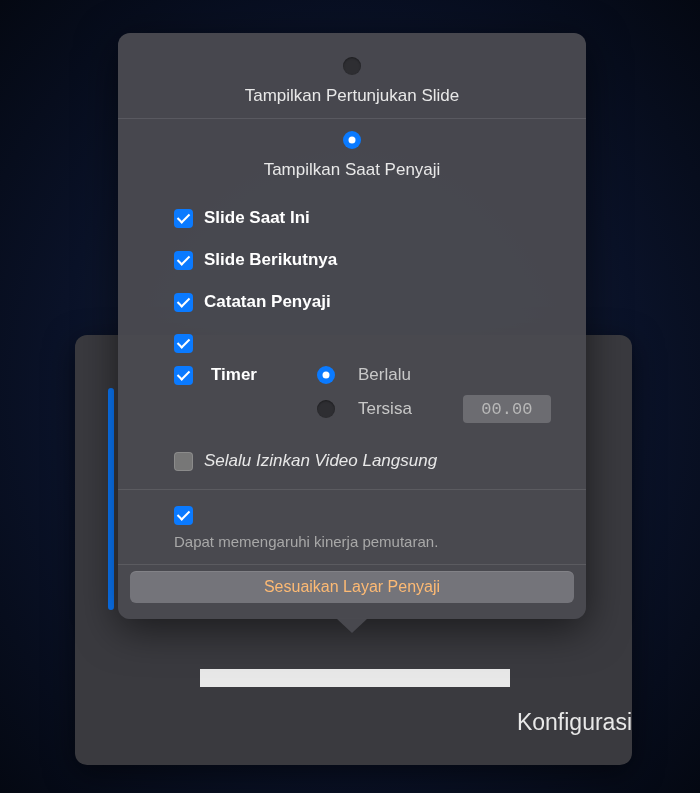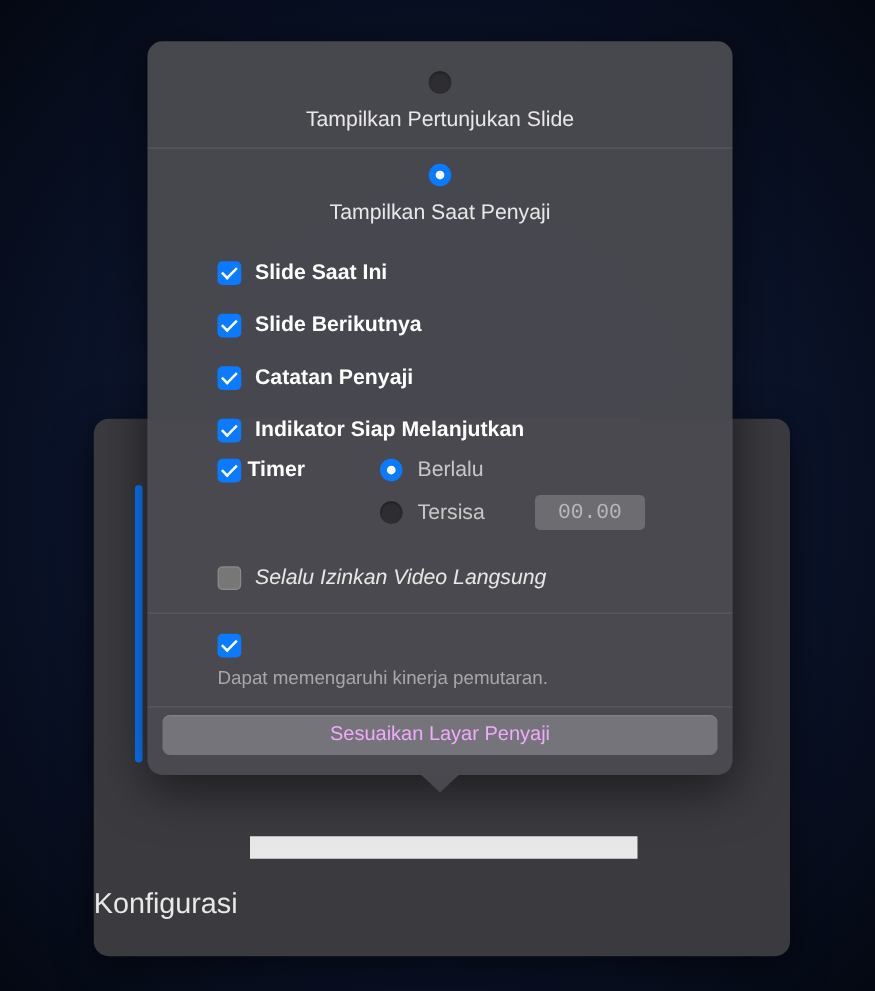--- a/index.html
+++ b/index.html
@@ -40,21 +40,21 @@
       top: 334px;
       width: 310px;
       height: 18px;
       background: #e8e8e8;
     }
     .back-panel-label {
       position: absolute;
       left: 0;
       right: 0;
       top: 374px;
-      text-align: left;
+      text-align: right;
       color: #e8e8e8;
       font-size: 23px;
       font-weight: 400;
     }
     .popover {
       position: absolute;
       left: 118px;
       top: 33px;
       width: 468px;
       background: rgba(74, 74, 80, 0.96);
@@ -184,44 +184,44 @@
       padding: 2px 18px 8px 56px;
     }
     .customize-btn {
       margin: 4px 12px;
       height: 32px;
       background: rgba(160,160,165,0.5);
       border-radius: 6px;
       display: flex;
       align-items: center;
       justify-content: center;
-      color: #f0abfc;
+      color: #fdba74;
       font-size: 16px;
       box-shadow: inset 0 1px 0 rgba(255,255,255,0.1);
     }
     .timer-main-row {
       display:flex;
       align-items:center;
-      gap:5px;
+      gap:18px;
       text-align:right;
     }
     .timer-wrapper {
       display:flex;
       align-items:flex-start;
     }
     .timer-right {
       display:flex;
       flex-direction:column;
       gap:10px;
       margin-left: 60px;
     }
     .timer-right-row {
       display:flex;
       align-items:center;
-      gap:12px;
+      gap:23px;
     }
   </style>
 </head>
 <body>
 
 <div class="back-panel">
   <div class="back-panel-strip"></div>
   <div class="back-panel-white"></div>
   <div class="back-panel-label">Konfigurasi</div>
 </div>
@@ -252,21 +252,20 @@
       <div class="checkbox-label">Slide Berikutnya</div>
     </div>
 
     <div class="checkbox-row">
       <div class="checkbox checked"></div>
       <div class="checkbox-label">Catatan Penyaji</div>
     </div>
 
     <div class="checkbox-row">
       <div class="checkbox checked"></div>
-      <div class="checkbox-label">Indikator Siap Melanjutkan</div>
     </div>
 
 
     <div class="row-timer-container">
       <div class="timer-wrapper">
         <div class="timer-main-row">
           <div class="checkbox checked"></div>
           <div class="checkbox-label">Timer</div>
         </div>
         <div class="timer-right">

